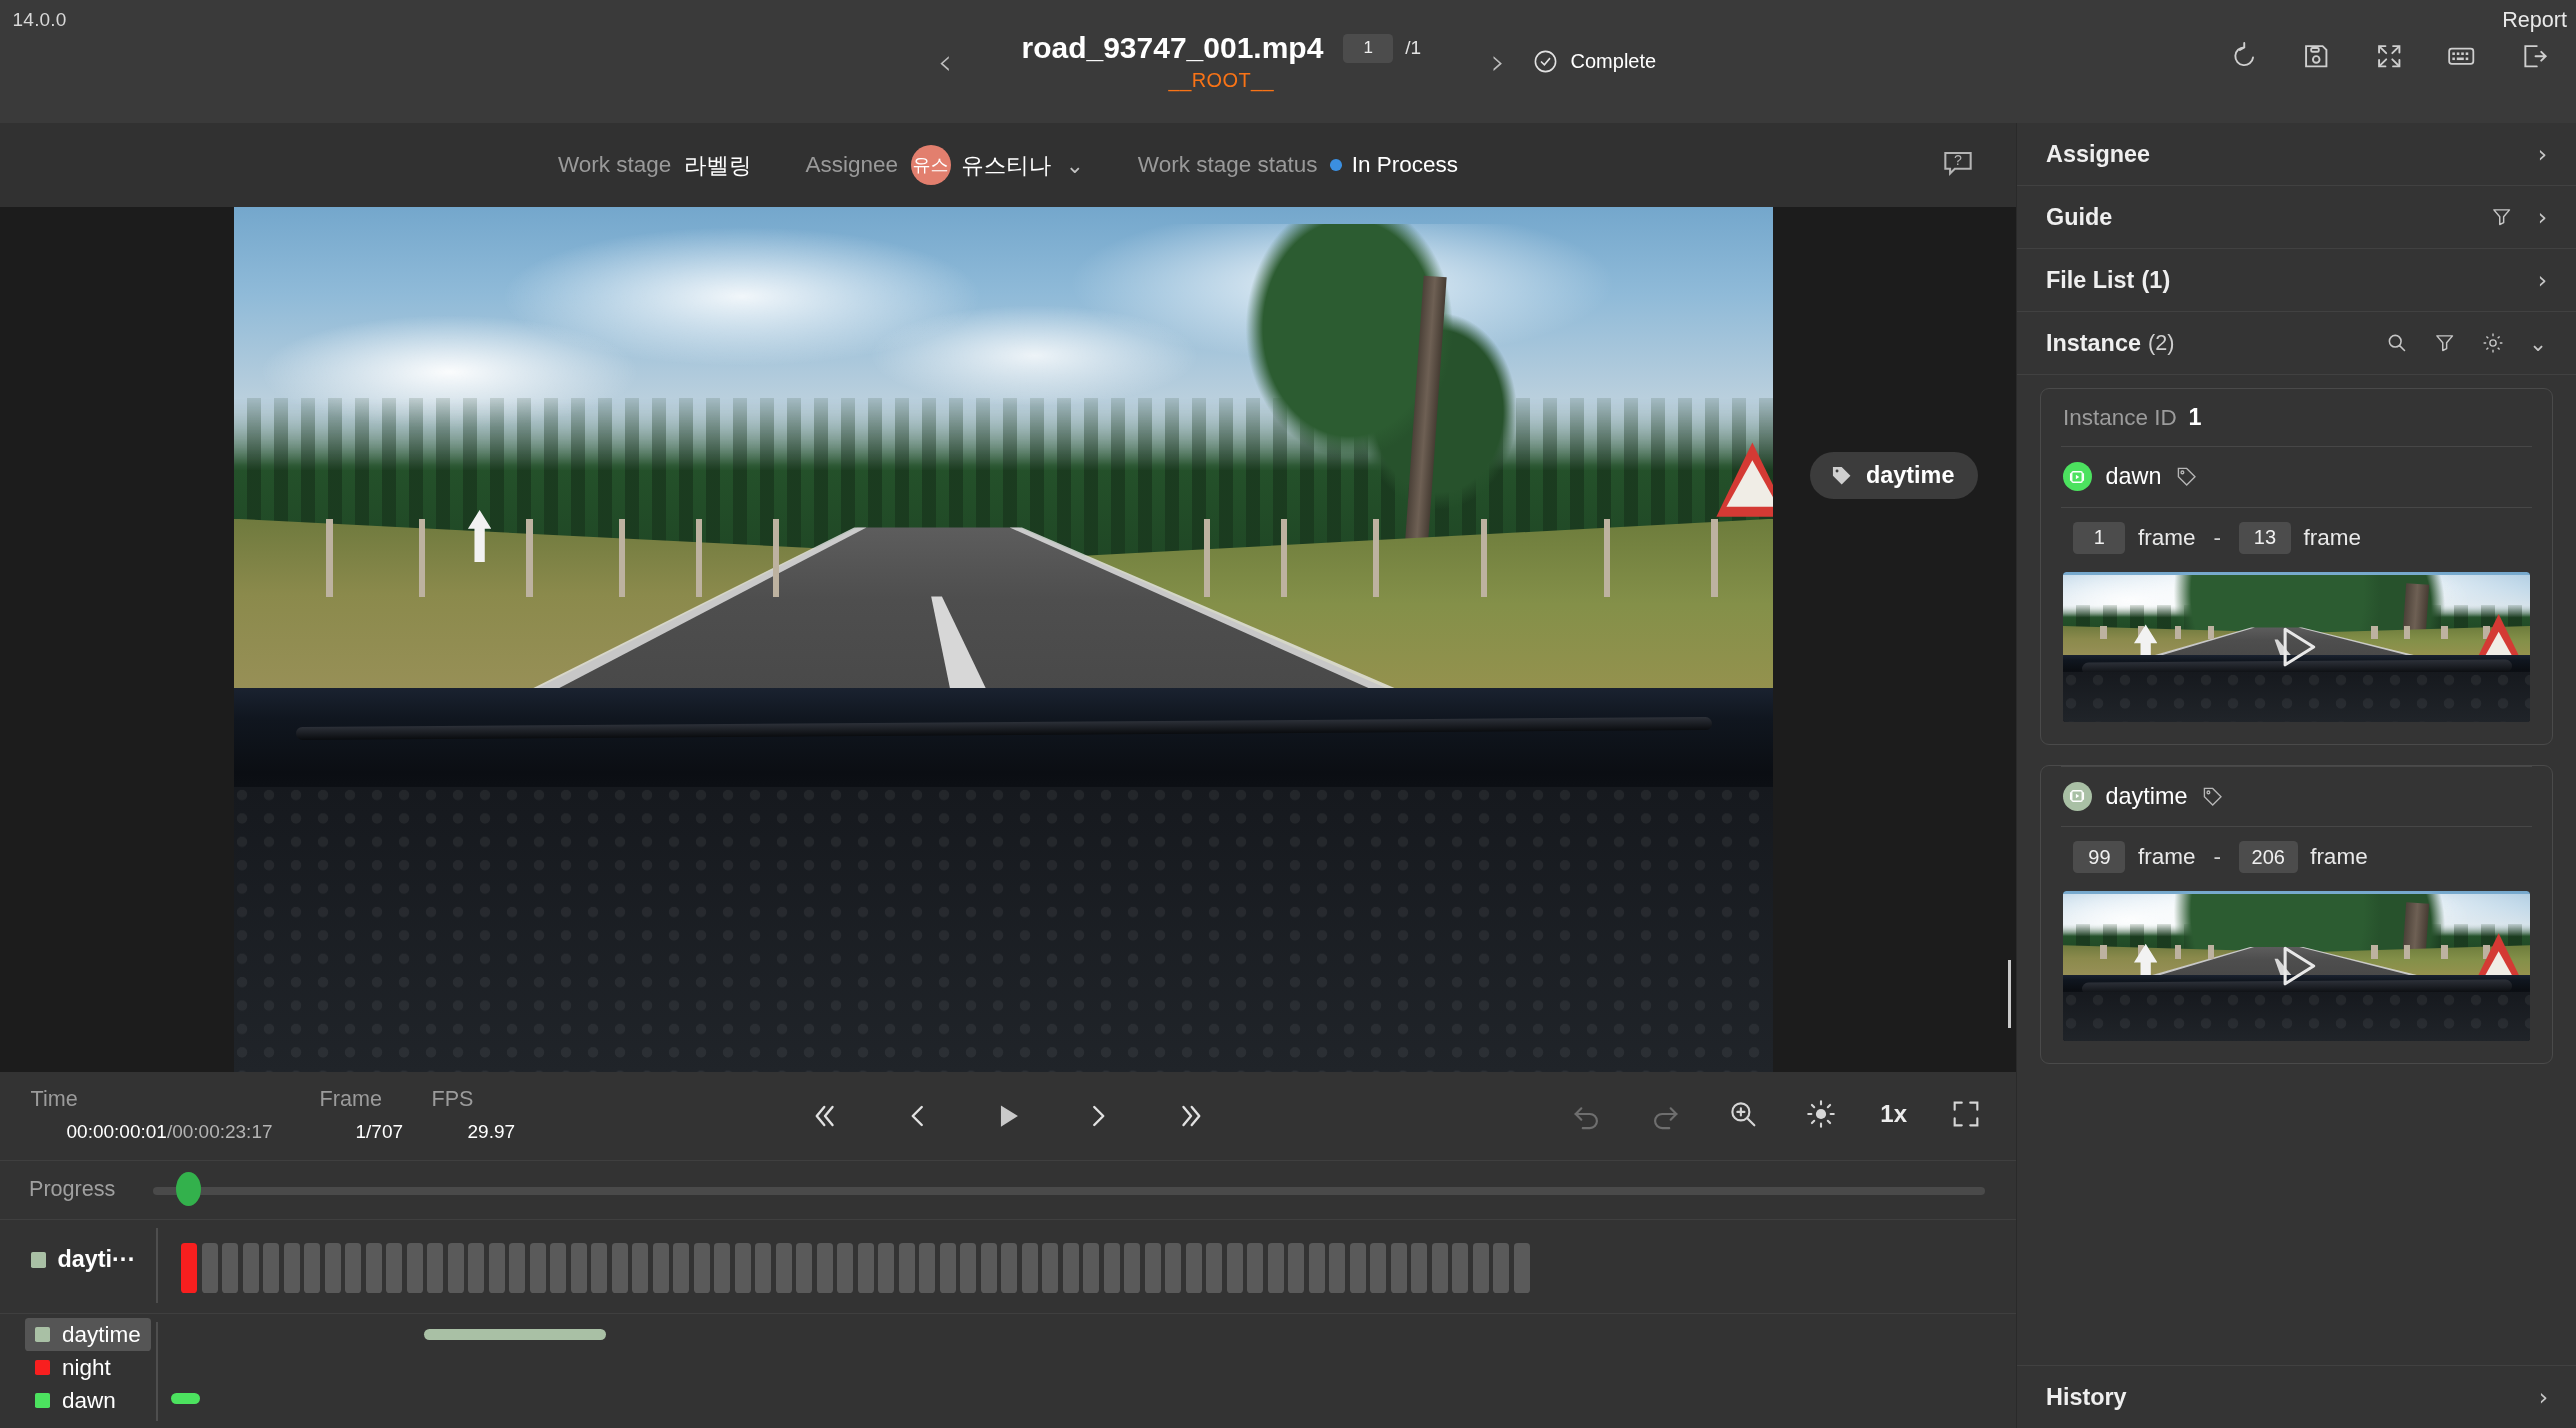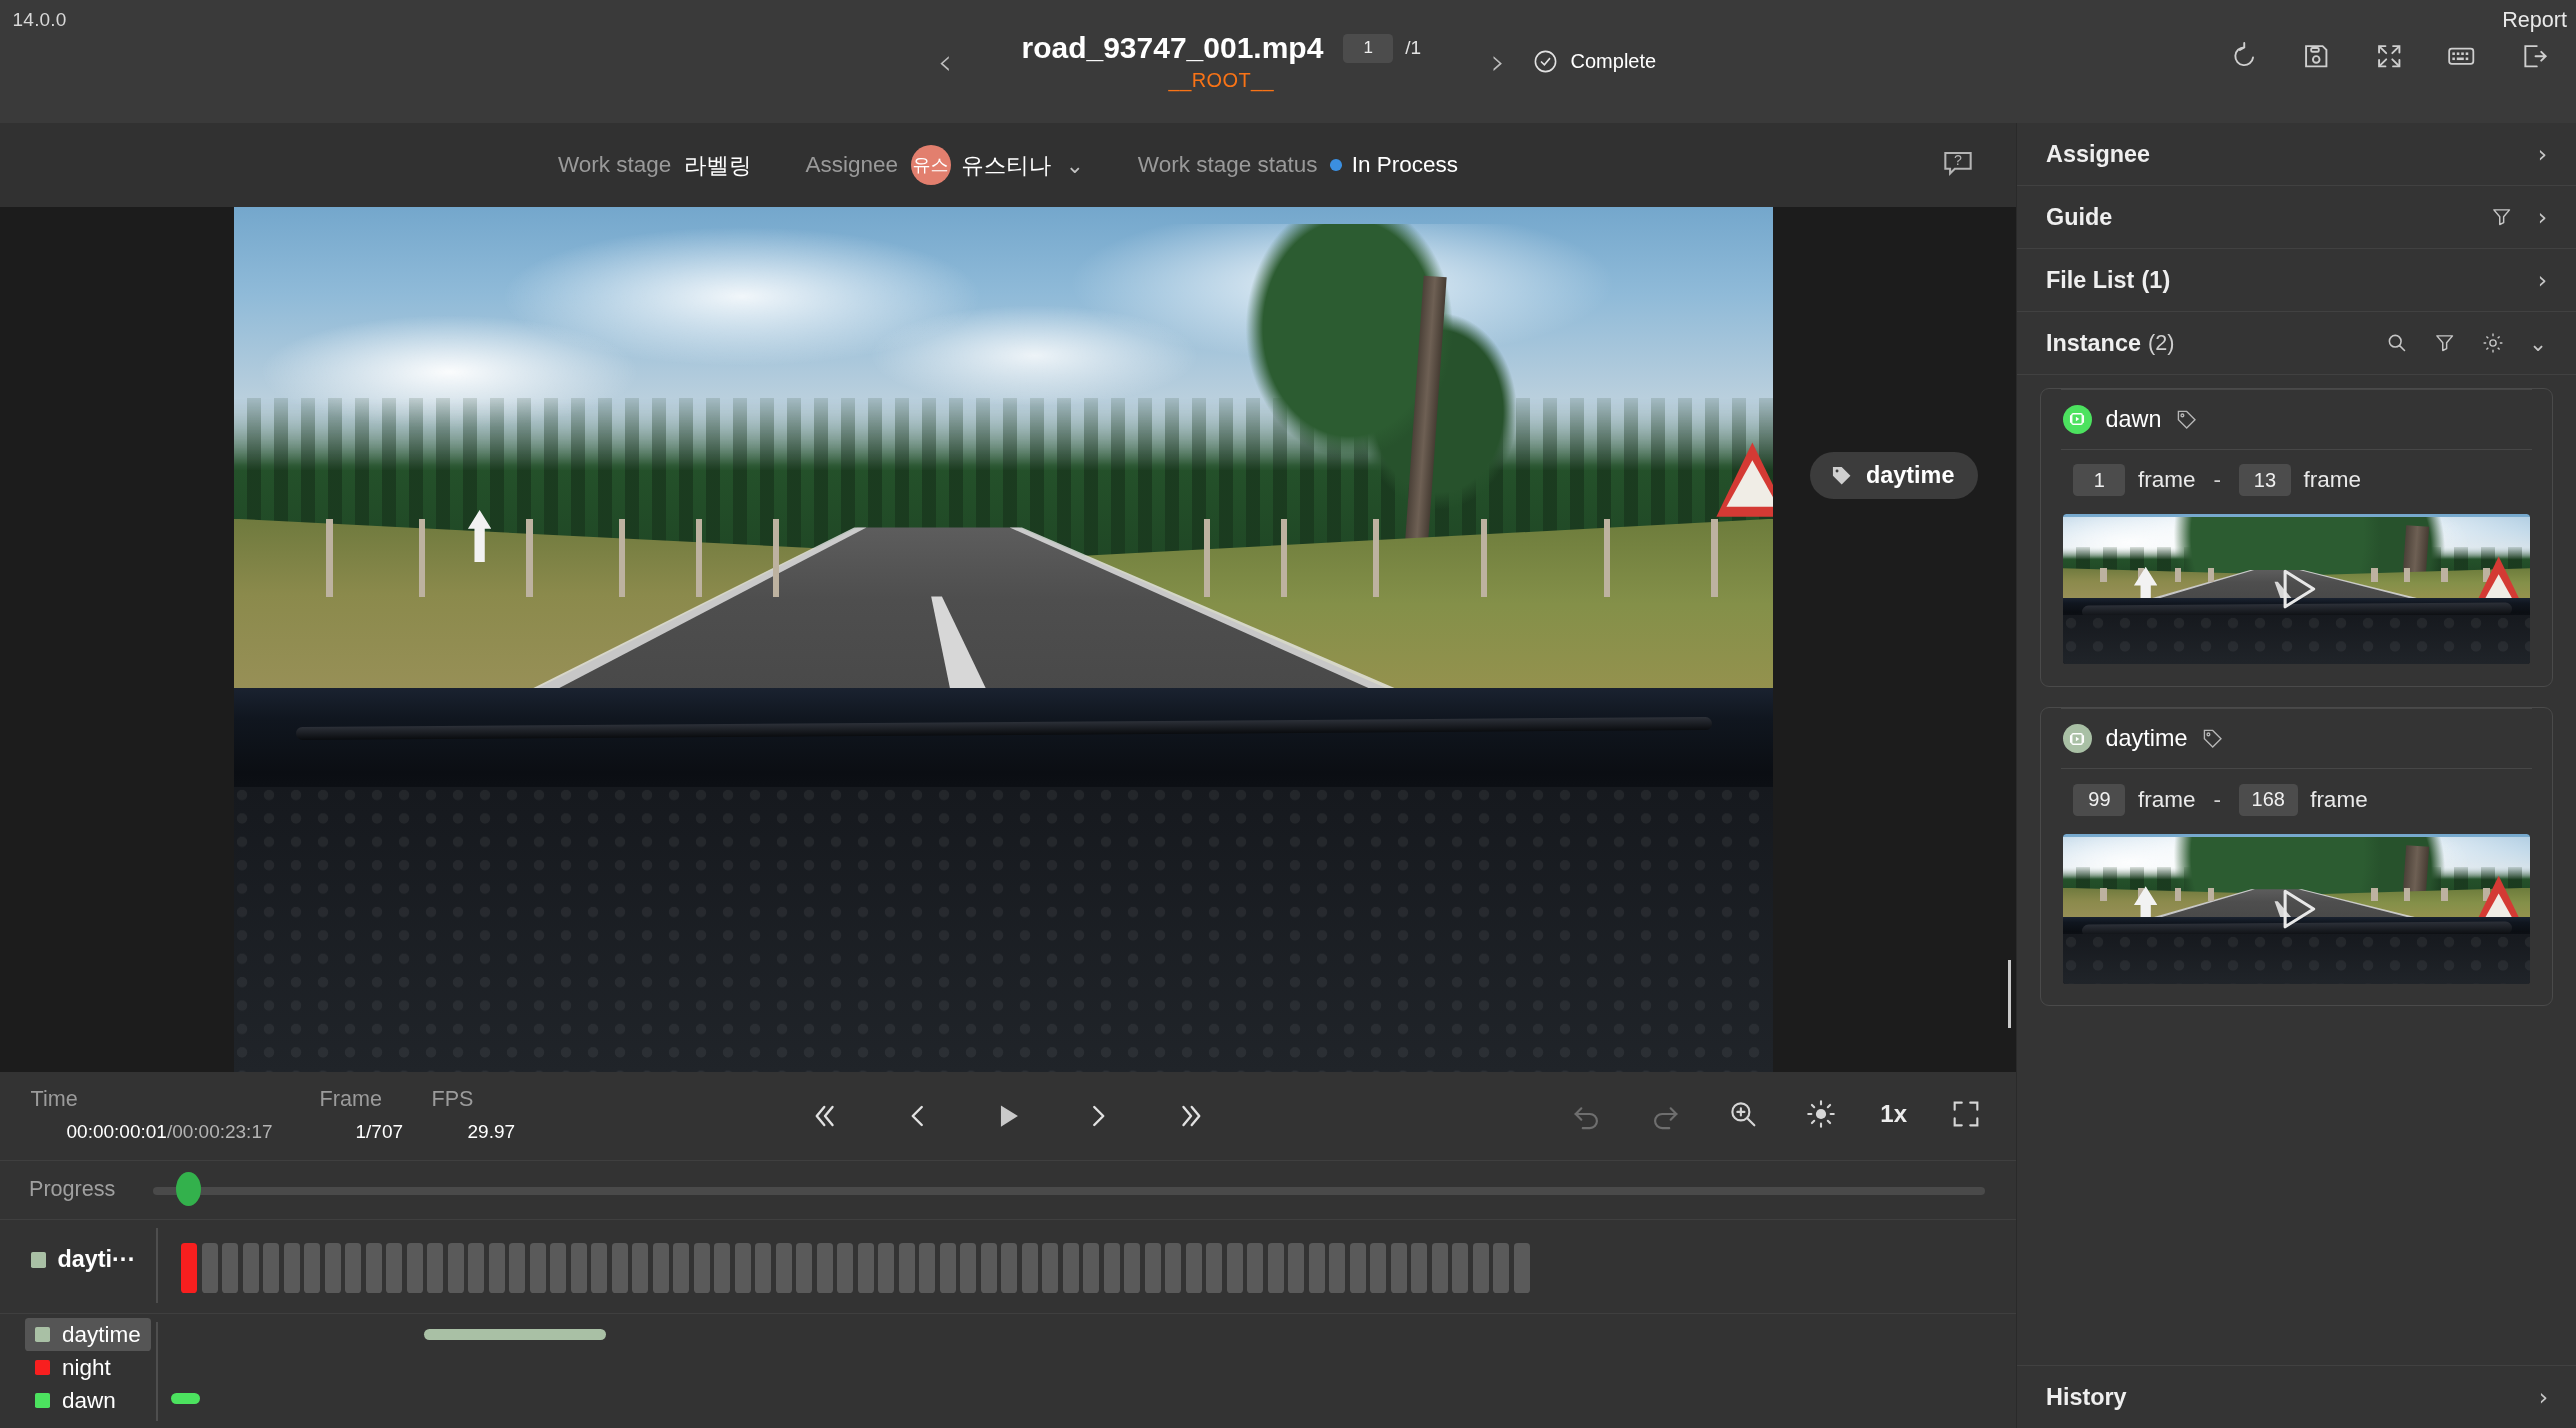--- a/index.html
+++ b/index.html
@@ -689,20 +689,21 @@
               <circle cx="12" cy="12" r="3.1"></circle>
               <path d="M12 2.6v2.6M12 18.8v2.6M21.4 12h-2.6M5.2 12H2.6M18.6 5.4l-1.9 1.9M7.3 16.7l-1.9 1.9M18.6 18.6l-1.9-1.9M7.3 7.3L5.4 5.4"></path>
             </svg>
         </span>
         <span class="chev" style="font-size:21.6px;">⌄</span>
       </span>
     </div>
 
     <div class="inst-body" id="instances">
         <div class="inst-card">
+          <div class="inst-hdr"><span>Instance ID</span><b>1</b></div>
           <div class="inst-sep"></div>
           <div class="inst-label-row">
             <span class="inst-dot" style="background:#4ce25f">
               <svg width="18" height="18" viewBox="0 0 24 24" fill="none" stroke="#ffffff" stroke-width="1.8">
                 <rect x="5" y="5" width="14" height="14" rx="2"></rect>
                 <path d="M10.5 9l4.5 3-4.5 3z" fill="#ffffff" stroke="none"></path>
                 <path d="M3.5 7v10M20.5 7v10"></path>
               </svg>
             </span>
             <span class="inst-label">dawn</span>
@@ -773,21 +774,21 @@
                 <path d="M3.5 3.5h8.5l8.5 8.5-8.5 8.5-8.5-8.5z"></path>
                 <circle cx="7.6" cy="7.6" r="1.4"></circle>
               </svg>
             </span>
           </div>
           <div class="inst-sep"></div>
           <div class="range-row">
             <span class="num-box">99</span>
             <span class="range-unit">frame</span>
             <span class="range-dash">-</span>
-            <span class="num-box">168</span>
+            <span class="num-box">206</span>
             <span class="range-unit">frame</span>
           </div>
           <div class="thumb">
             <div class="scene">
               <div class="sky"></div>
               <div class="clouds"></div>
 <div class="treeline"></div>
               <div class="tree-big"></div>
               <div class="tree-trunk"></div>
 <div class="grass-l"></div>

